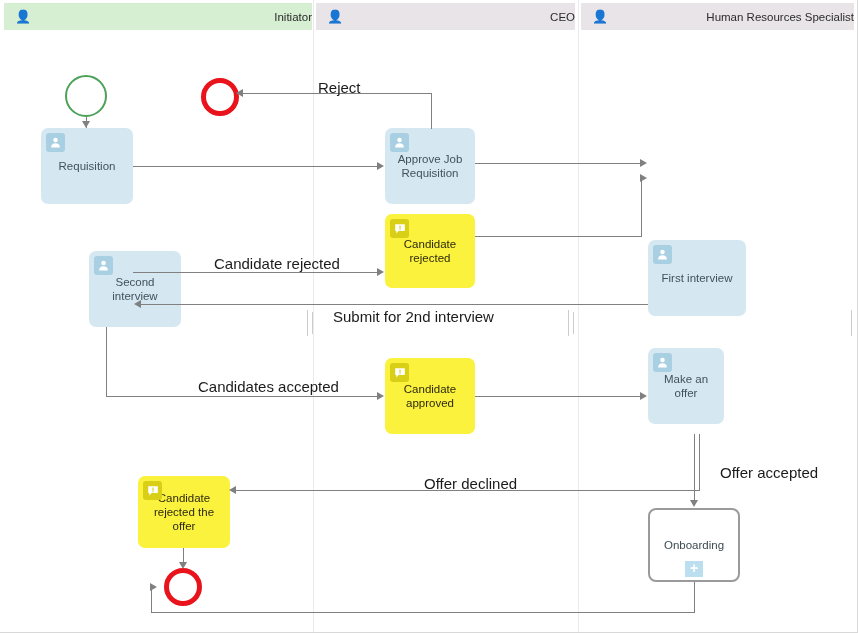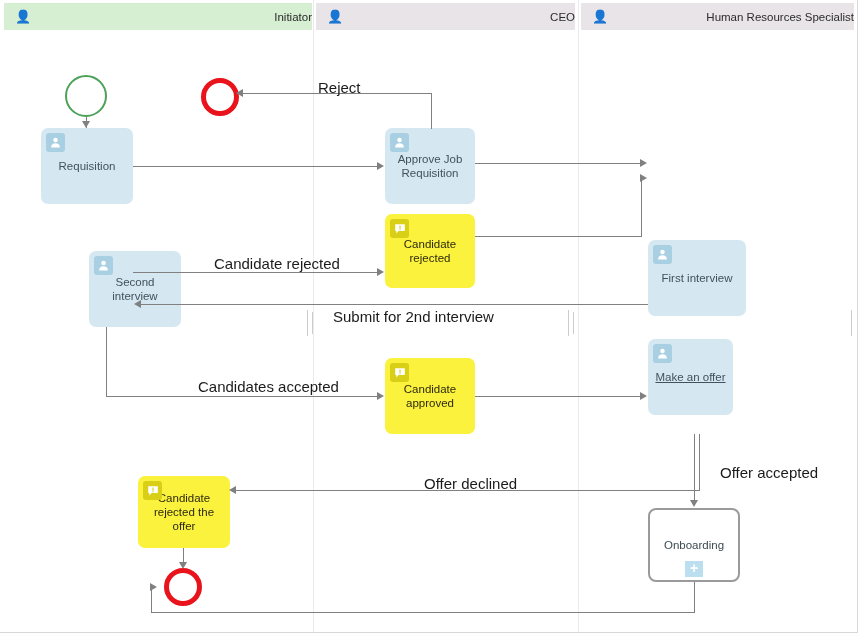--- a/index.html
+++ b/index.html
@@ -244,21 +244,21 @@
     <span class="badge manual-badge">
       <svg width="12" height="12" viewBox="0 0 16 16">
           <path d="M1.6 1.6h12.8v9.2H6.2L3.1 13.9v-3.1H1.6z" fill="#fff"></path>
           <rect x="7.3" y="3.5" width="1.5" height="4.2" fill="#d8cf16"></rect>
           <rect x="7.3" y="8.4" width="1.5" height="1.5" fill="#d8cf16"></rect>
         </svg>
     </span>
     <span>Candidate approved</span>
   </div>
 
-  <div class="task user" style="left:648px; top:339px; width:85px; height:76px;text-decoration:underline;">
+  <div class="task user" style="left:648px; top:348px; width:76px; height:76px;">
     <span class="badge user-badge">
       <svg width="13" height="13" viewBox="0 0 16 16">
           <circle cx="8" cy="5" r="2.8" fill="#fff"></circle>
           <path d="M2.6 14c0-3.1 2.4-5 5.4-5s5.4 1.9 5.4 5z" fill="#fff"></path>
         </svg>
     </span>
     <span>Make an offer</span>
   </div>
 
   <div class="task manual" style="left:138px; top:476px; width:92px; height:72px;">

